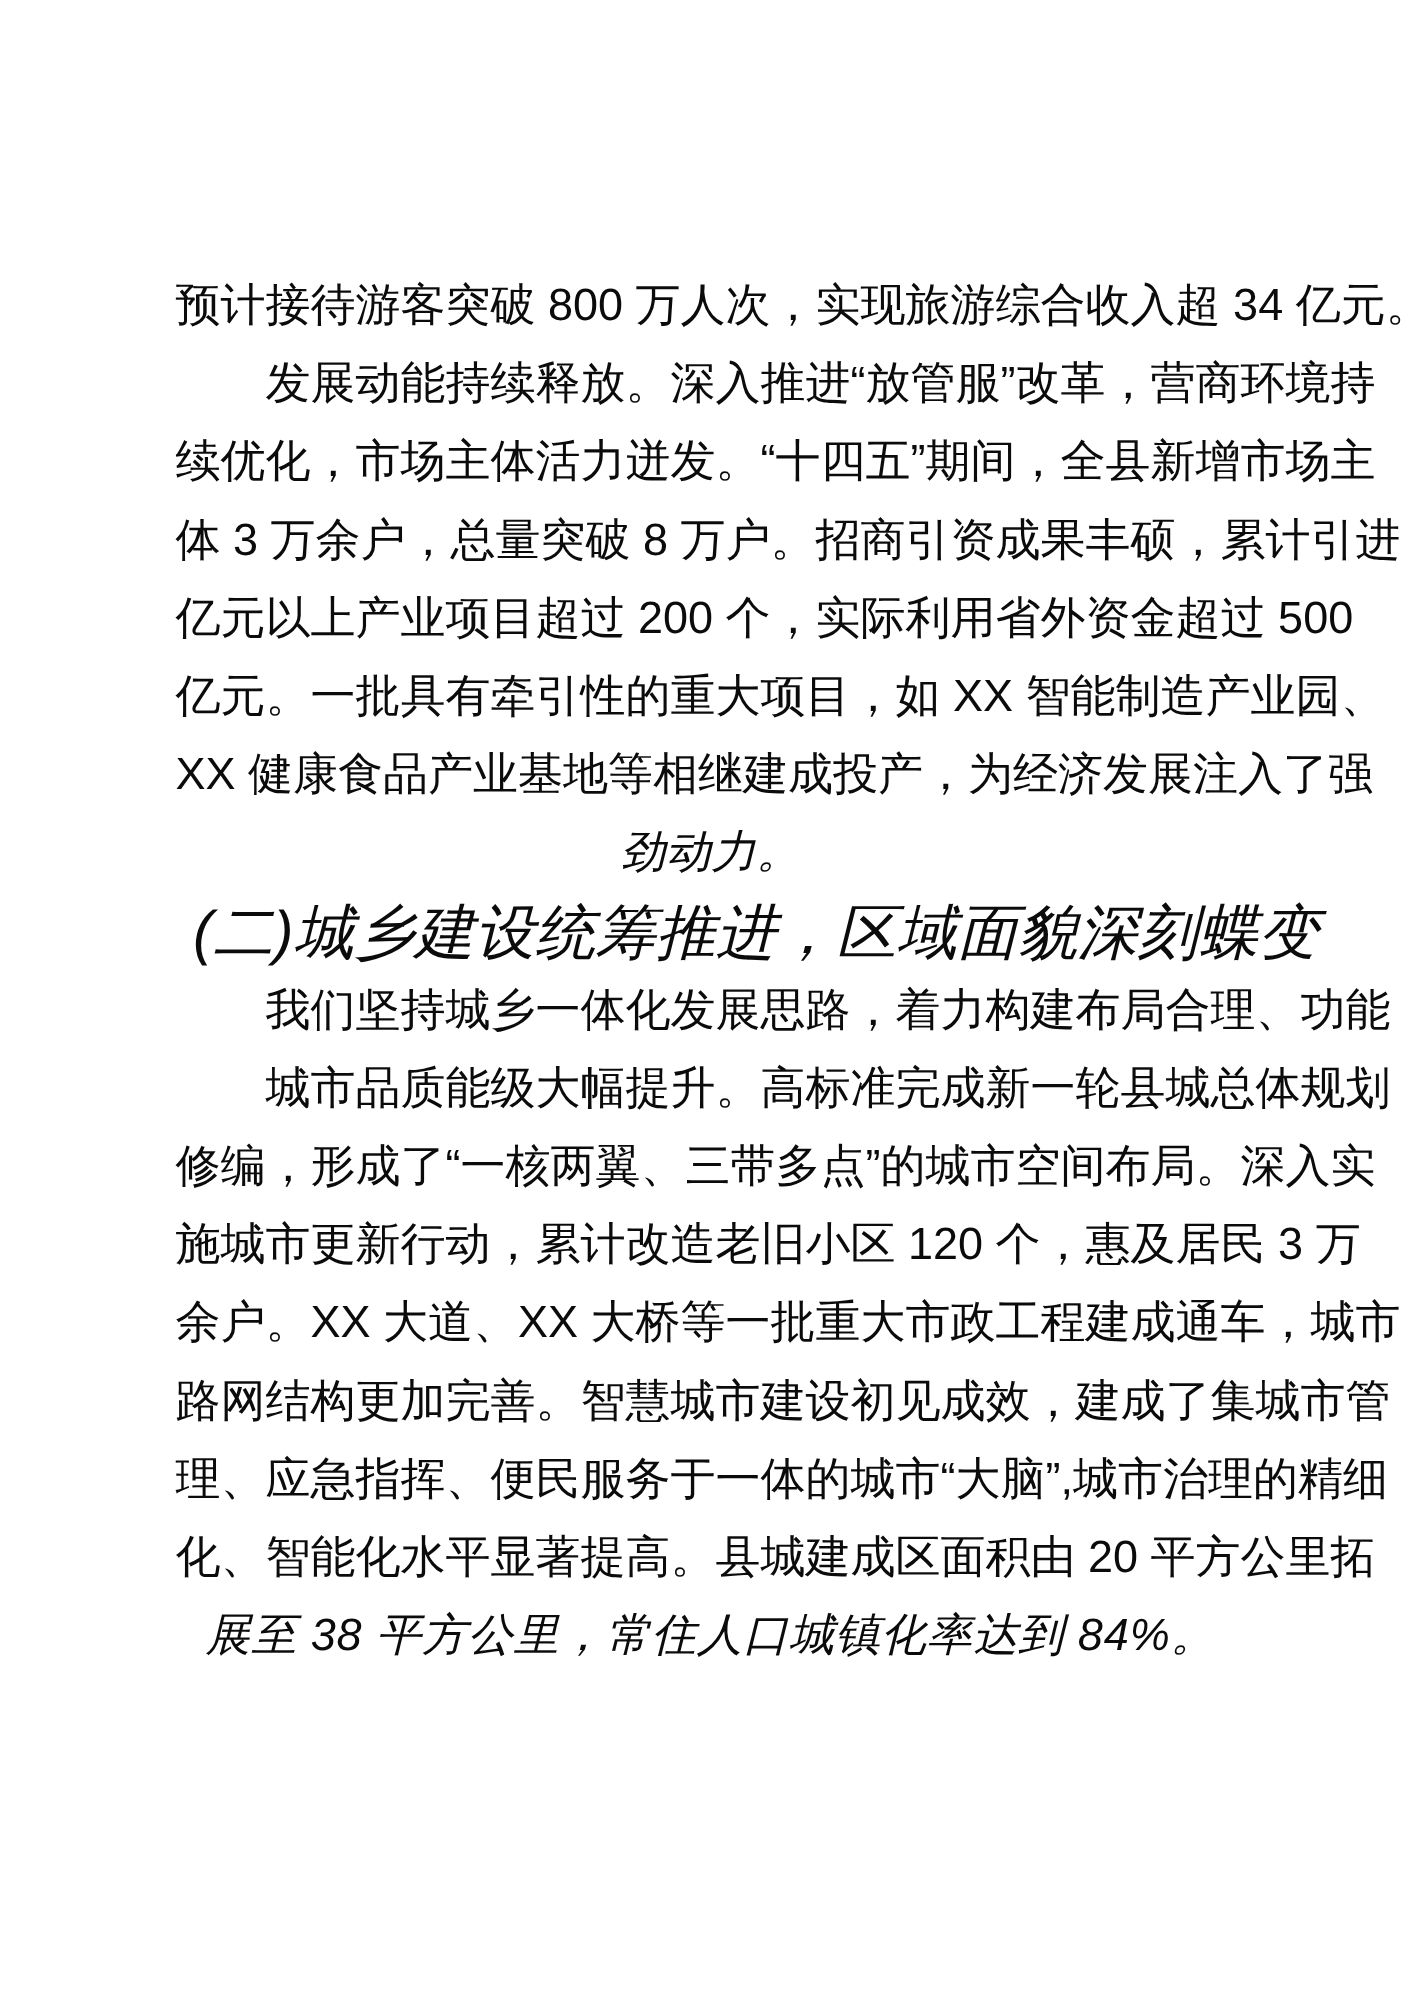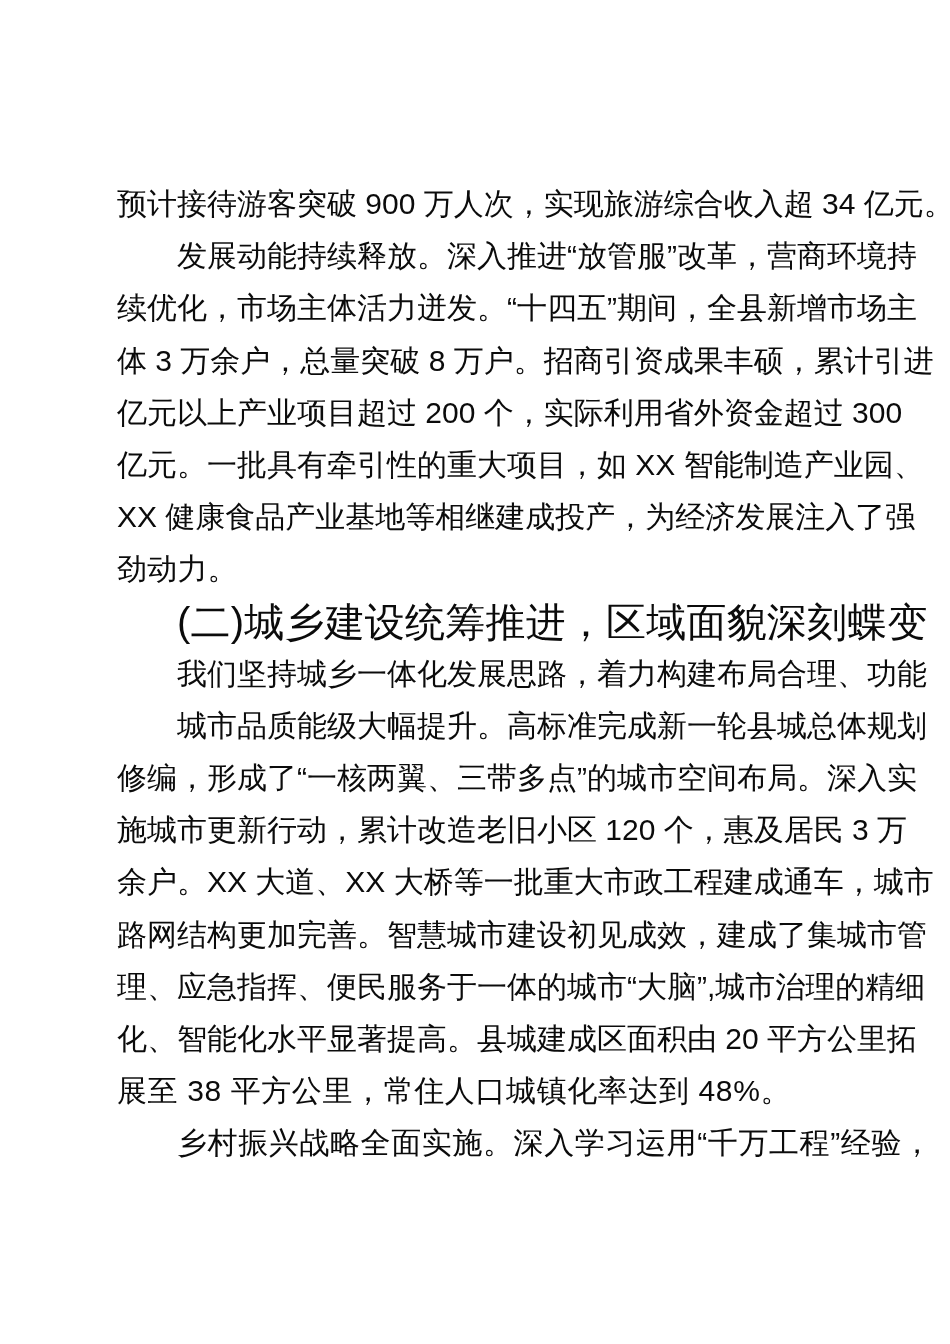--- a/index.html
+++ b/index.html
@@ -45,21 +45,22 @@
   }
   
   .line.justify {
     justify-content: space-between;
   }
   .line.justify > .seg {
     flex: 0 0 auto;
   }
   
   .line.flush {
-    justify-content: flex-start;
+    justify-content: center;
+    font-style: italic;
   }
   .line.flush > .seg {
     flex: 0 0 auto;
   }
 
   
   .indent {
     display: inline-block;
     width: 60px;
     flex: 0 0 60px;
@@ -85,21 +86,21 @@
 
     <div class="line justify">
       <span class="seg">预</span>
       <span class="seg">计</span>
       <span class="seg">接</span>
       <span class="seg">待</span>
       <span class="seg">游</span>
       <span class="seg">客</span>
       <span class="seg">突</span>
       <span class="seg">破</span>
-      <span class="seg"> 900 </span>
+      <span class="seg"> 800 </span>
       <span class="seg">万</span>
       <span class="seg">人</span>
       <span class="seg">次</span>
       <span class="seg">，</span>
       <span class="seg">实</span>
       <span class="seg">现</span>
       <span class="seg">旅</span>
       <span class="seg">游</span>
       <span class="seg">综</span>
       <span class="seg">合</span>
@@ -216,21 +217,21 @@
       <span class="seg">实</span>
       <span class="seg">际</span>
       <span class="seg">利</span>
       <span class="seg">用</span>
       <span class="seg">省</span>
       <span class="seg">外</span>
       <span class="seg">资</span>
       <span class="seg">金</span>
       <span class="seg">超</span>
       <span class="seg">过</span>
-      <span class="seg"> 300</span>
+      <span class="seg"> 500</span>
     </div>
 
     <div class="line justify">
       <span class="seg">亿</span>
       <span class="seg">元</span>
       <span class="seg">。</span>
       <span class="seg">一</span>
       <span class="seg">批</span>
       <span class="seg">具</span>
       <span class="seg">有</span>
@@ -520,22 +521,18 @@
       <span class="seg">由</span>
       <span class="seg"> 20 </span>
       <span class="seg">平</span>
       <span class="seg">方</span>
       <span class="seg">公</span>
       <span class="seg">里</span>
       <span class="seg">拓</span>
     </div>
 
     <div class="line flush">
-      <span class="seg t2">展至 38 平方公里，常住人口城镇化率达到 48%。</span>
-    </div>
-
-    <div class="line flush">
-      <span class="indent"></span>
-      <span class="seg t2">乡村振兴战略全面实施。深入学习运用“千万工程”经验，</span>
-    </div>
+      <span class="seg t2">展至 38 平方公里，常住人口城镇化率达到 84%。</span>
+    </div>
+
 
   </div>
 </div>
 
 </body></html>

